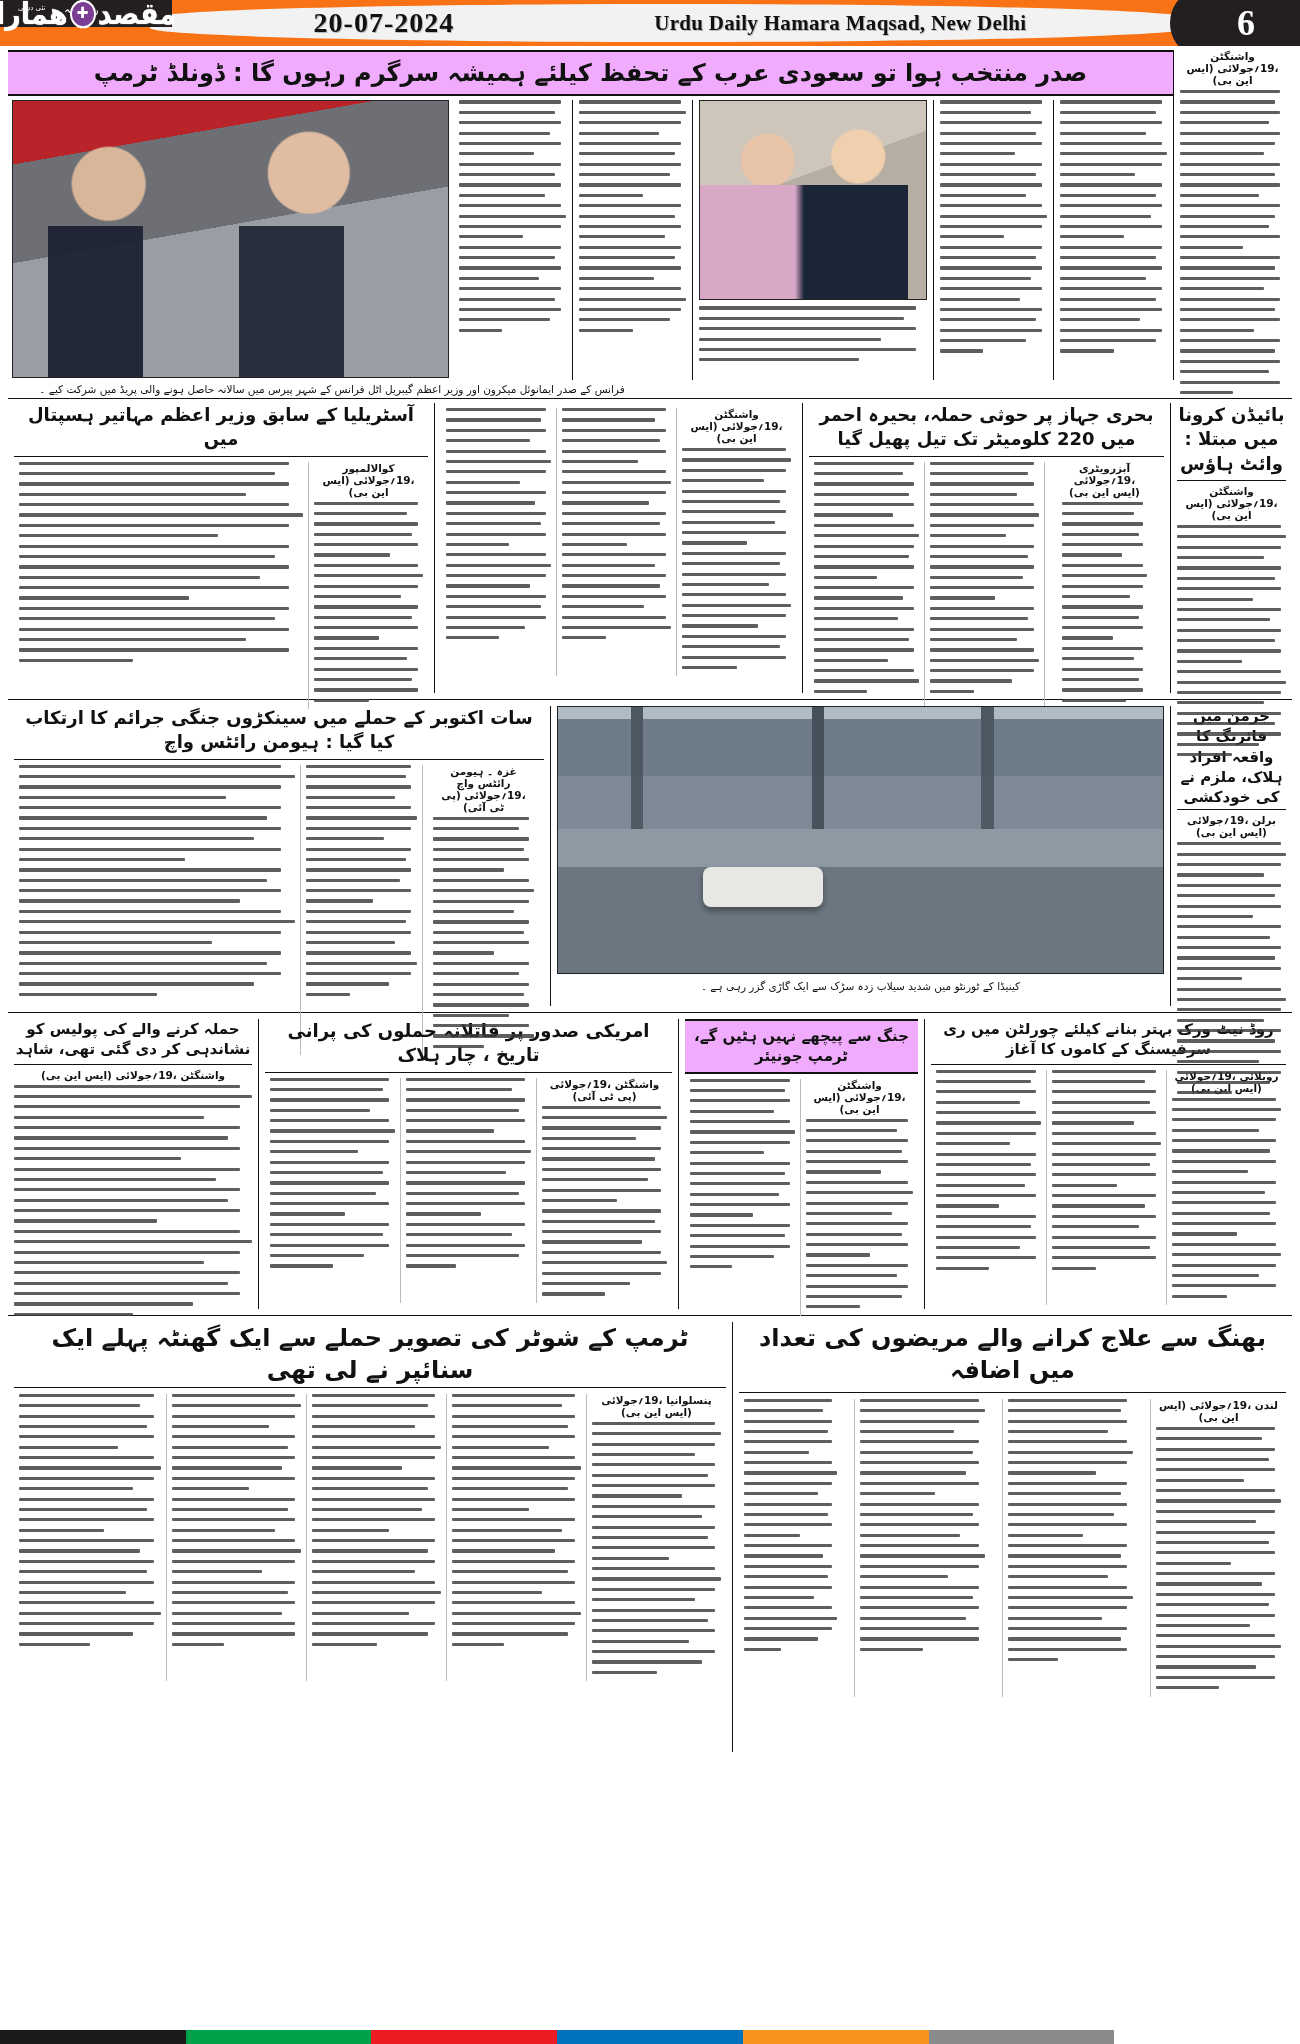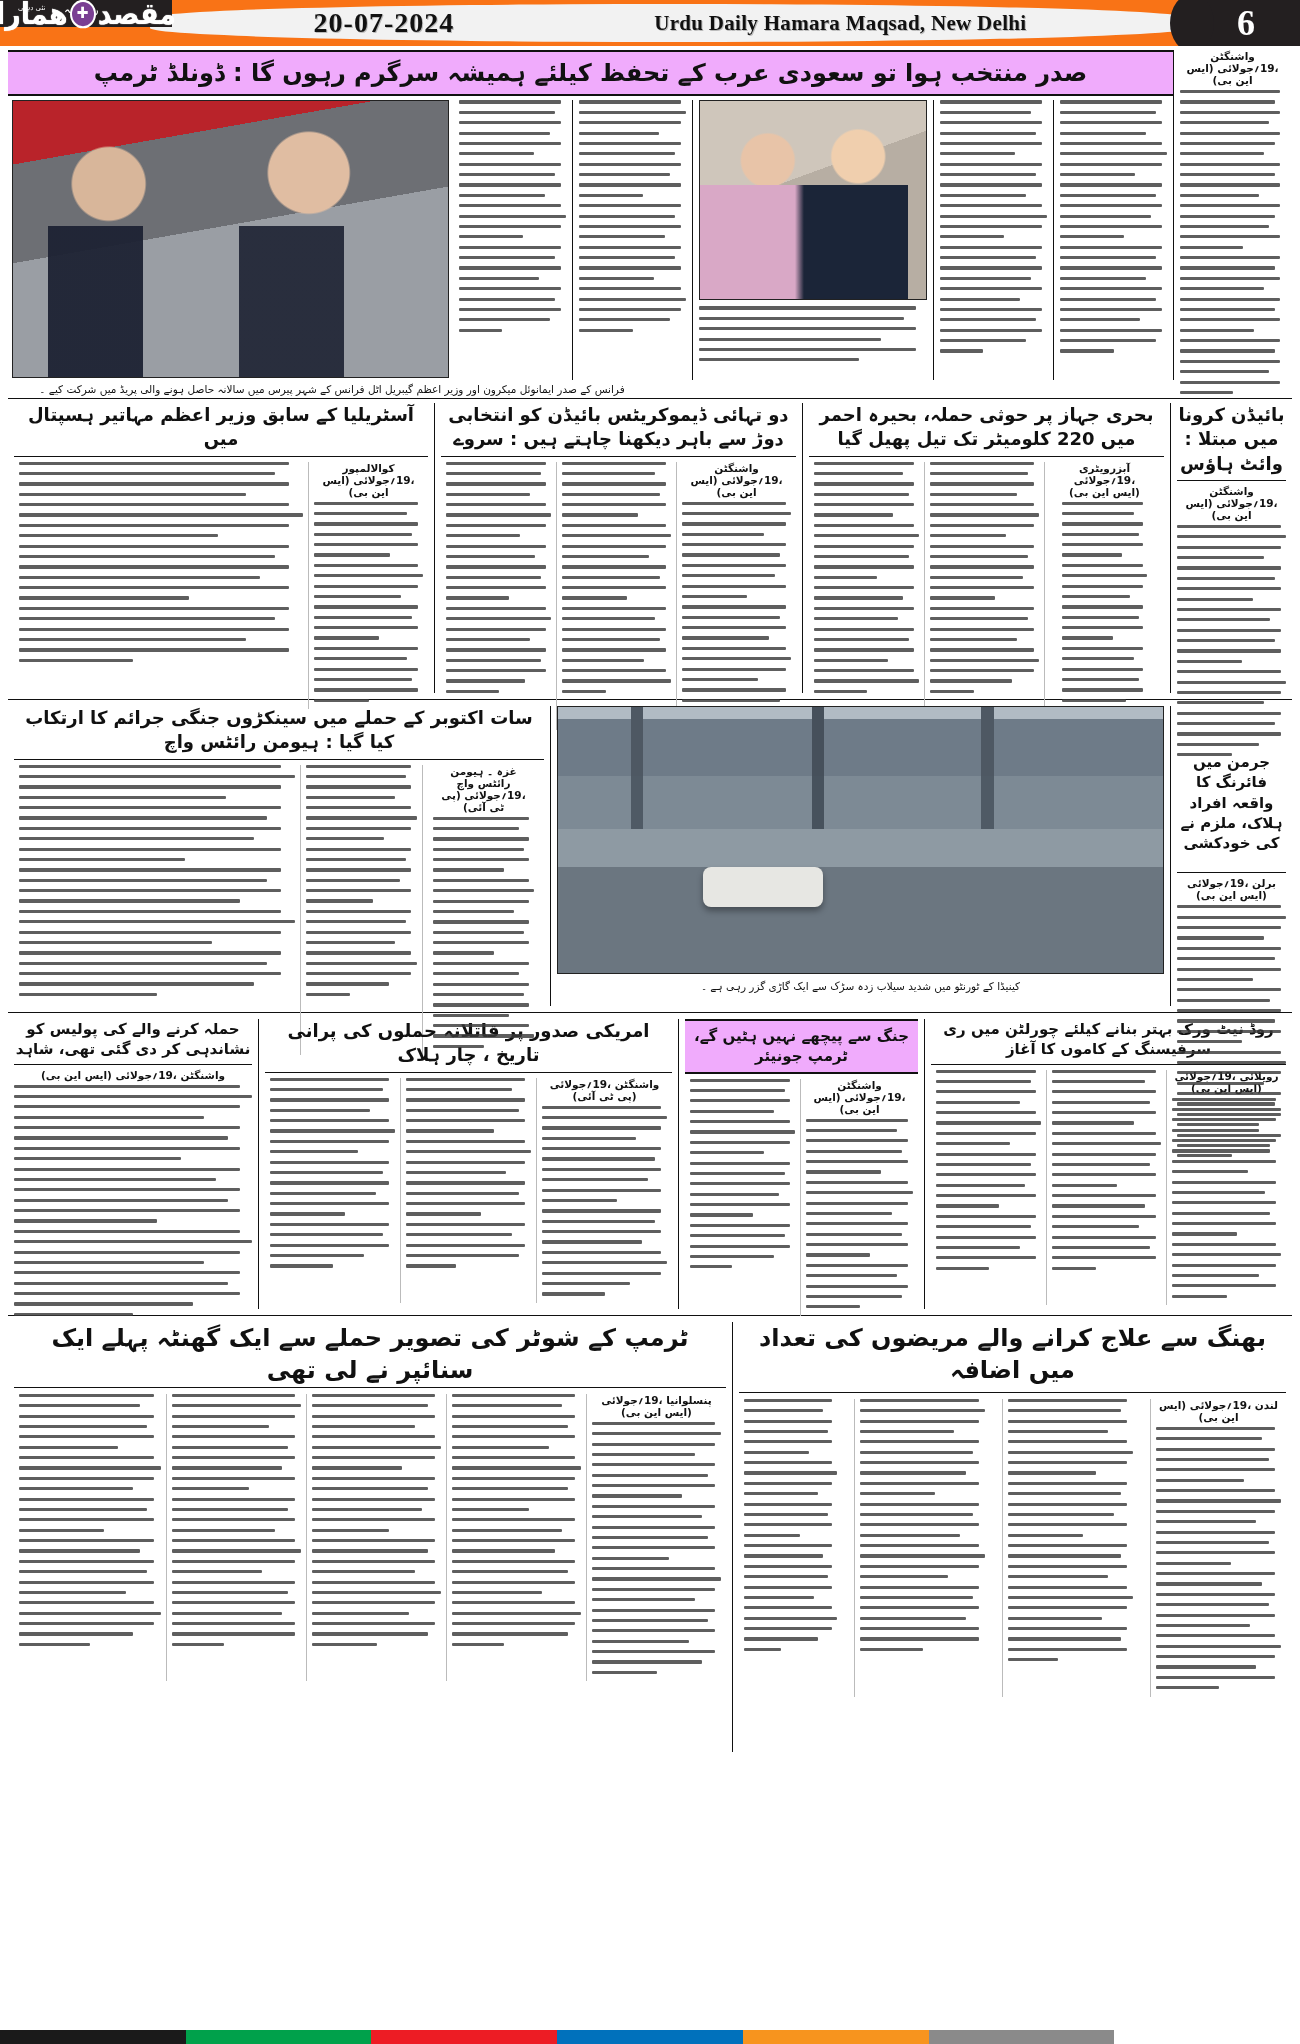--- a/index.html
+++ b/index.html
@@ -548,21 +548,20 @@
               <div class="ln w70"></div>
             <div class="ln w95"></div>
               <div class="ln w88"></div>
               <div class="ln w50"></div>
           </div>
         </div>
       </div>
     </div>
 
     <div style="width:368px;padding:0 6px;border-left:1px solid #111;">
-      <div class="headline hl-med" style="border-bottom:1.5px solid #111;padding-bottom:4px;">دو تہائی ڈیموکریٹس بائیڈن کو انتخابی دوڑ سے باہر دیکھنا چاہتے ہیں : سروے</div>
       <div style="display:flex;flex-direction:row-reverse;margin-top:5px;">
         <div style="width:120px;padding:0 5px;border-left:1px solid #bbb;">
           <div class="dateline">واشنگٹن ،19؍جولائی (ایس این بی)</div>
           <div class="body-lines">
             <div class="ln w95"></div>
               <div class="ln w88"></div>
               <div class="ln w95"></div>
               <div class="ln w75"></div>
             <div class="ln w95"></div>
               <div class="ln w90"></div>
@@ -695,21 +694,21 @@
         </div>
       </div>
     </div>
   </div>
 
   <div class="rule-h" style="margin:6px 0;"></div>
 
   <div class="row" style="height:300px;display:flex;flex-direction:row-reverse;">
 
     <div style="width:122px;padding:0 6px;border-left:1px solid #111;">
-      <div class="headline hl-sm" style="border-bottom:1.5px solid #111;padding-bottom:19px;margin-top:46px;">جرمن میں فائرنگ کا واقعہ افراد ہلاک، ملزم نے کی خودکشی</div>
+      <div class="headline hl-sm" style="border-bottom:1.5px solid #111;padding-bottom:2px;">جرمن میں فائرنگ کا واقعہ افراد ہلاک، ملزم نے کی خودکشی</div>
       <div class="dateline" style="margin-top:4px;">برلن ،19؍جولائی (ایس این بی)</div>
       <div class="body-lines">
         <div class="ln w95"></div>
           <div class="ln w88"></div>
           <div class="ln w95"></div>
           <div class="ln w80"></div>
         <div class="ln w95"></div>
           <div class="ln w90"></div>
           <div class="ln w95"></div>
           <div class="ln w70"></div>

